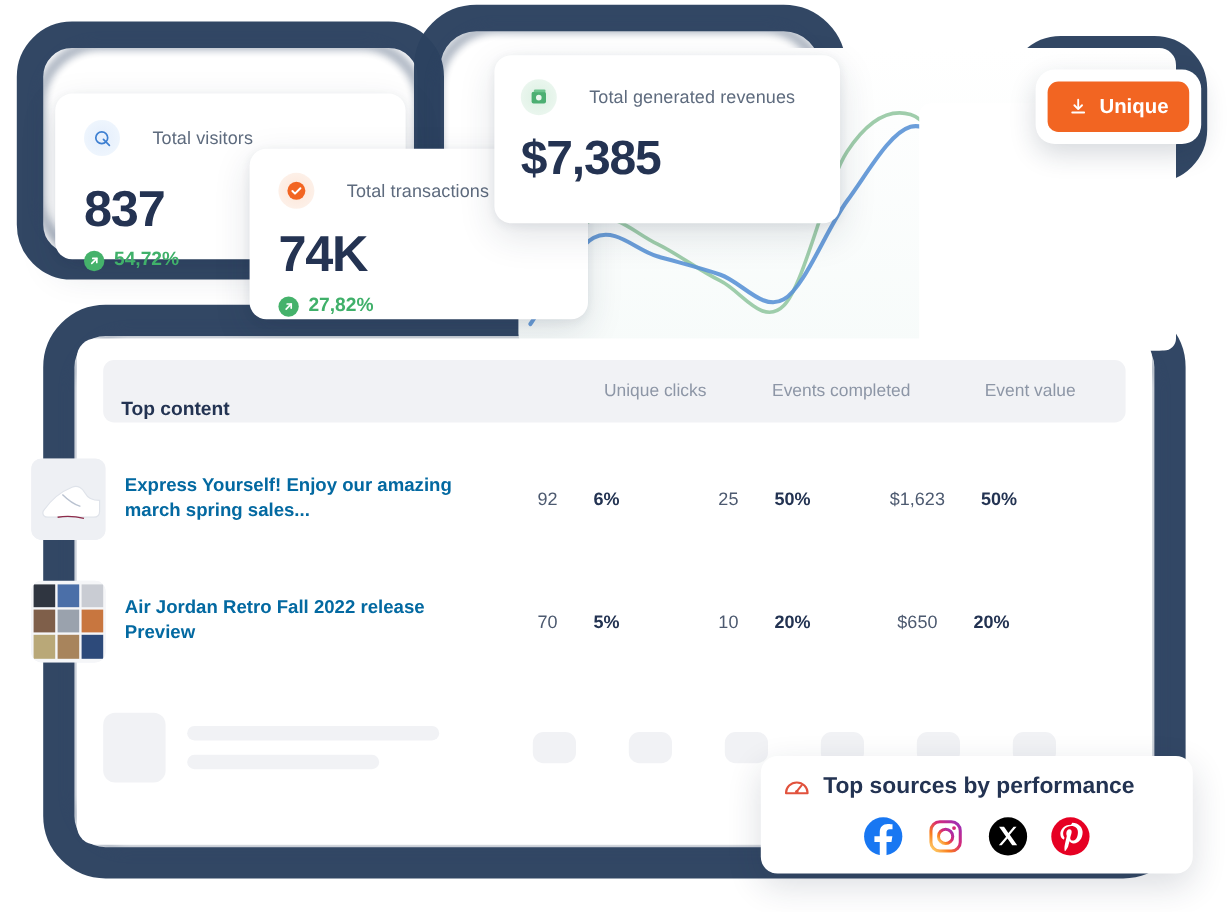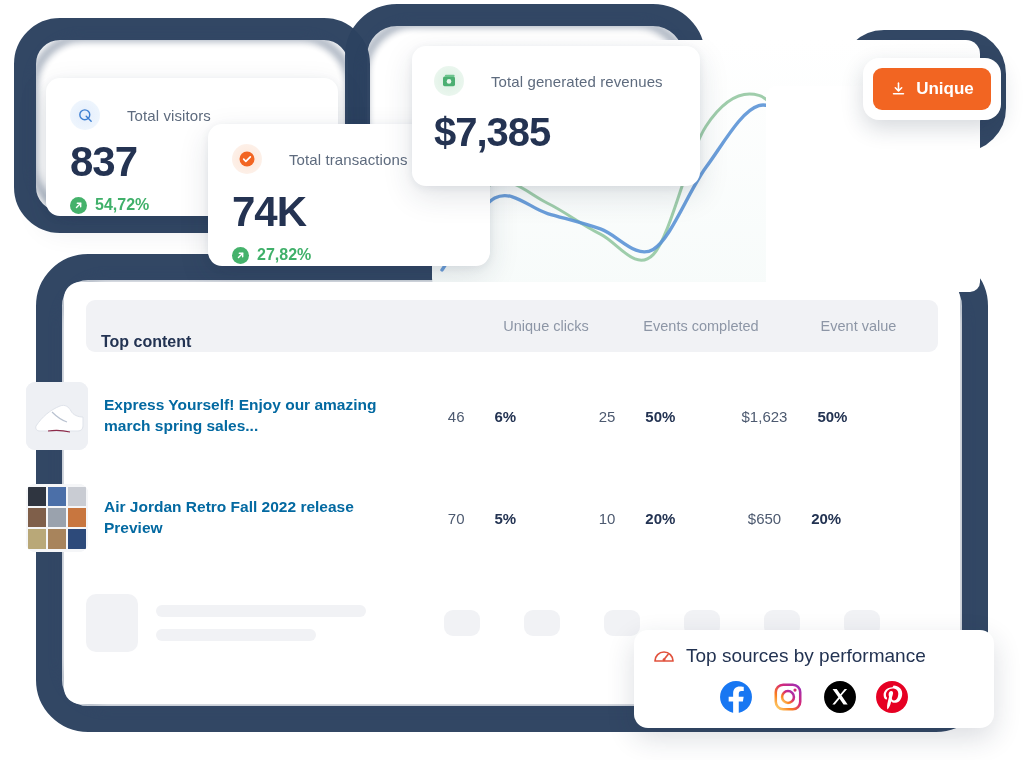--- a/index.html
+++ b/index.html
@@ -65,21 +65,21 @@
   .delta { display: flex; align-items: center; gap: 8px; color: #40b06a; font-weight: bold; font-size: 16px; }
   .delta-badge {
     width: 17px; height: 17px; border-radius: 50%; background: #45b26b;
     display: flex; align-items: center; justify-content: center; flex:0 0 auto;
   }
 
   #card-visitors     { left: 46px;  top: 78px;  width: 292px; height: 138px; padding: 22px 24px; }
   #card-transactions { left: 208px; top: 124px; width: 282px; height: 142px; padding: 20px 24px; }
   #card-revenue      { left: 412px; top: 46px;  width: 288px; height: 140px; padding: 20px 22px; }
 
-  #card-visitors .stat-value     { font-size: 42px; margin: 8px 0 10px; }
+  #card-visitors .stat-value     { font-size: 42px; margin: 20px 0 10px; }
   #card-transactions .stat-value { font-size: 42px; margin: 14px 0 10px; }
   #card-revenue .stat-value      { font-size: 40px; margin: 14px 0 10px; }
 
   
   #export-wrap {
     position: absolute; left: 863px; top: 58px; width: 138px; height: 62px;
     background:#fff; border-radius: 16px;
     box-shadow: 0 8px 22px rgba(28,44,68,.18);
     display:flex; align-items:center; justify-content:center;
   }
@@ -127,21 +127,21 @@
   .sk-l2 { width: 160px; height: 12px; }
   .sk-pill { width: 36px; height: 26px; border-radius: 9px; }
 
   
   #sources-card {
     position: absolute; left: 634px; top: 630px; width: 360px; height: 98px;
     background: #fff; border-radius: 14px;
     box-shadow: 0 10px 28px rgba(28,44,68,.16);
     padding: 14px 18px;
   }
-  #sources-title { display:flex; align-items:center; gap:10px; color:#233352; font-size:19px; font-weight:normal; }
+  #sources-title { display:flex; align-items:center; gap:10px; color:#233352; font-size:19px; font-weight:bold; }
   #sources-icons { display:flex; align-items:center; justify-content:center; gap:18px; margin-top:12px; }
   .soc { width: 34px; height: 34px; border-radius: 50%; display:flex; align-items:center; justify-content:center; cursor:pointer; }
 </style>
 </head>
 <body>
 
 <div id="stage">
 
   <div class="navy-frame" id="frame-top"></div>
   <div class="navy-frame" id="frame-mid"></div>
@@ -240,21 +240,21 @@
         <svg viewBox="0 0 62 68" width="62" height="68">
           <rect width="62" height="68" fill="#eef0f4"></rect>
           <path d="M10 44c6-9 14-16 24-20 5-2 9 1 11 5 2 4 7 6 12 6v9c0 3-2 5-5 5H14c-3 0-5-2-4-5z" fill="#ffffff" stroke="#dfe3ea"></path>
           <path d="M26 30c4 4 9 8 15 10" stroke="#b9c2d0" fill="none" stroke-width="1.2"></path>
           <path d="M22 49c6-1 14-1 22 1" stroke="#8d2b4a" fill="none" stroke-width="1.2"></path>
         </svg>
       </div>
       <div class="row-title">Express Yourself! Enjoy our amazing march spring sales...</div>
     </div>
     <div class="metric-cell col-clicks">
-      <span class="m-num">46</span>
+      <span class="m-num">92</span>
       <span class="m-pct">6%</span>
     </div>
     <div class="metric-cell col-events">
       <span class="m-num">25</span>
       <span class="m-pct">50%</span>
     </div>
     <div class="metric-cell col-value">
       <span class="m-num">$1,623</span>
       <span class="m-pct">50%</span>
     </div>

